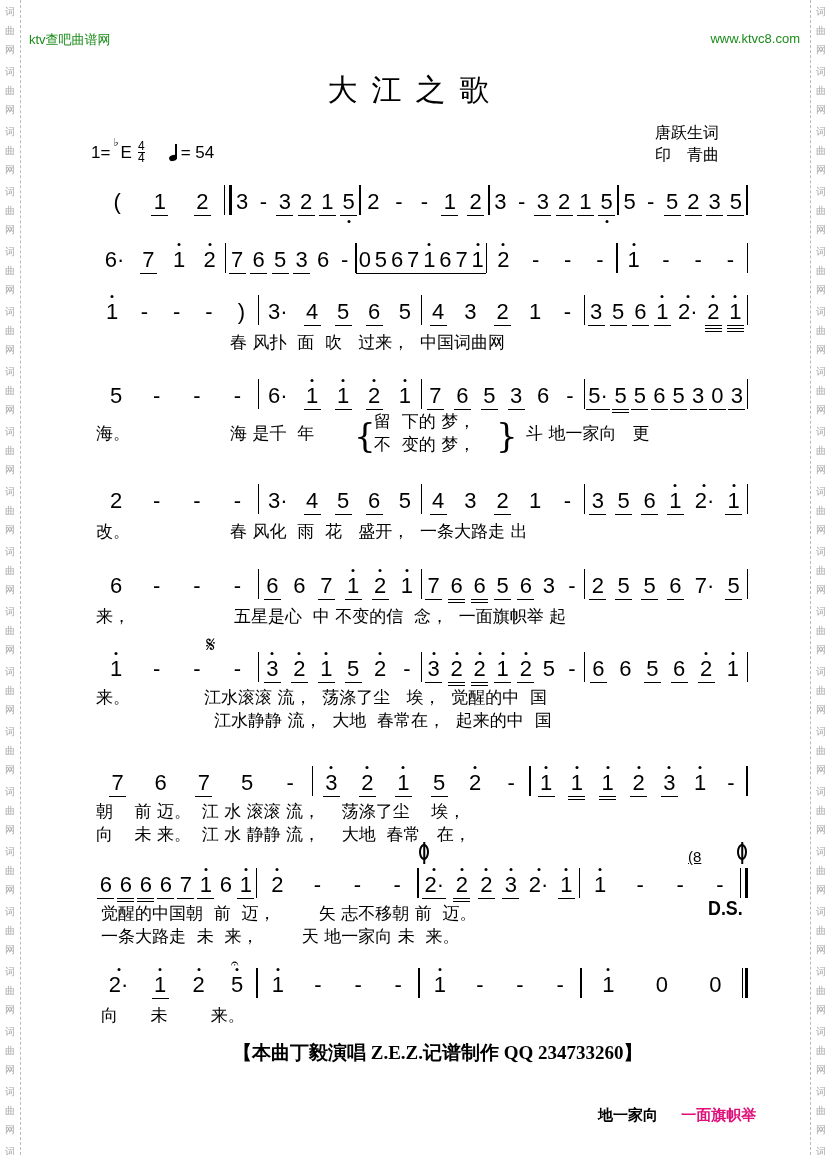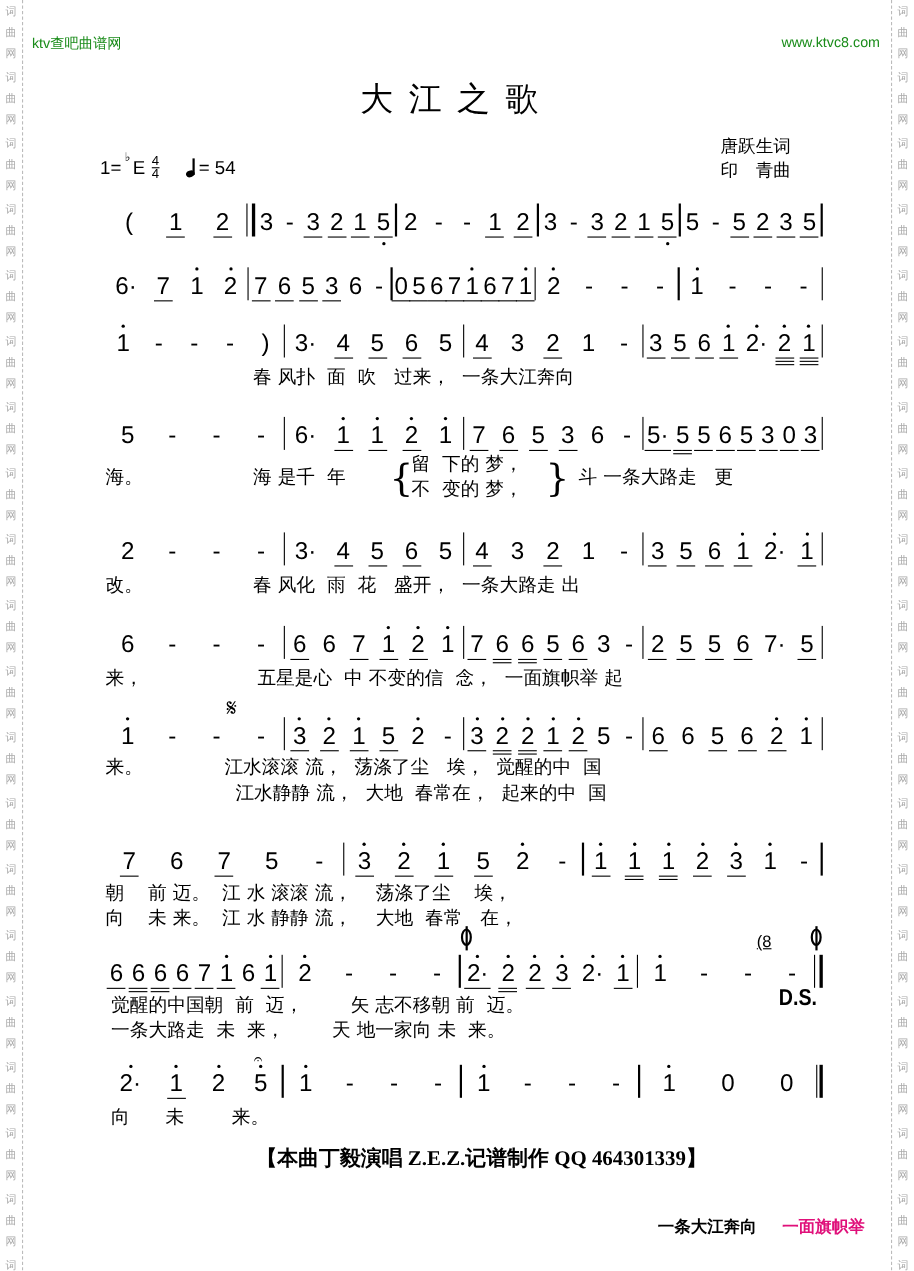--- a/index.html
+++ b/index.html
@@ -308,21 +308,21 @@
           <div class="n"><span>3</span><i class="u1"></i></div>
           <div class="n"><span>5</span><i class="u1"></i></div>
           <div class="n"><span>6</span><i class="u1"></i></div>
           <div class="n"><span>1</span><i class="hi"></i><i class="u1"></i></div>
           <div class="n"><span>2·</span><i class="hi"></i></div>
           <div class="n"><span>2</span><i class="hi"></i><i class="u1"></i><i class="u2"></i><i class="u3"></i></div>
           <div class="n"><span>1</span><i class="hi"></i><i class="u1"></i><i class="u2"></i><i class="u3"></i></div>
         </div>
         <div class="bar"></div>
       </div>
-      <div class="lyr" style="left: 134px; top: 38px;">春 风扑  面  吹   过来，  一条大江奔向</div>
+      <div class="lyr" style="left: 134px; top: 38px;">春 风扑  面  吹   过来，  中国词曲网</div>
     </div>
     <div class="row" style="top: 377px;">
       <div class="notes">
         <div class="measure">
           <div class="n"><span>5</span></div>
           <div class="n"><span>-</span></div>
           <div class="n"><span>-</span></div>
           <div class="n"><span>-</span></div>
         </div>
         <div class="bar"></div>
@@ -352,21 +352,21 @@
           <div class="n"><span>3</span><i class="u1"></i></div>
           <div class="n"><span>0</span><i class="u1"></i></div>
           <div class="n"><span>3</span><i class="u1"></i></div>
         </div>
         <div class="bar"></div>
       </div>
       <div class="lyr" style="left: 0px; top: 45px;">海。</div>
       <div class="lyr" style="left: 134px; top: 45px;">海 是千  年</div>
       <div class="lyr" style="left: 278px; top: 33px;">留  下的 梦，</div>
       <div class="lyr" style="left: 278px; top: 56px;">不  变的 梦，</div>
-      <div class="lyr" style="left: 430px; top: 45px;">斗 一条大路走   更</div>
+      <div class="lyr" style="left: 430px; top: 45px;">斗 地一家向   更</div>
       <div class="mark" style="left: 258px; top: 38px; font-size: 34px; line-height: 40px;">{</div>
       <div class="mark" style="left: 400px; top: 38px; font-size: 34px; line-height: 40px;">}</div>
     </div>
     <div class="row" style="top: 482px;">
       <div class="notes">
         <div class="measure">
           <div class="n"><span>2</span></div>
           <div class="n"><span>-</span></div>
           <div class="n"><span>-</span></div>
           <div class="n"><span>-</span></div>
@@ -589,17 +589,17 @@
           <div class="n"><span>1</span><i class="hi"></i></div>
           <div class="n"><span>0</span></div>
           <div class="n"><span>0</span></div>
         </div>
         <div class="bar double"></div>
       </div>
       <div class="lyr" style="left: 5px; top: 38px;">向      未        来。</div>
     </div>
   </div>
 
-<div class="footer-note">【本曲丁毅演唱  Z.E.Z.记谱制作  QQ 464301339】</div>
+<div class="footer-note">【本曲丁毅演唱  Z.E.Z.记谱制作  QQ 234733260】</div>
 <div class="source">
-  <span>一条大江奔向</span>
+  <span>地一家向</span>
   <span class="brand">一面旗帜举</span>
 </div>
 
 </body></html>

